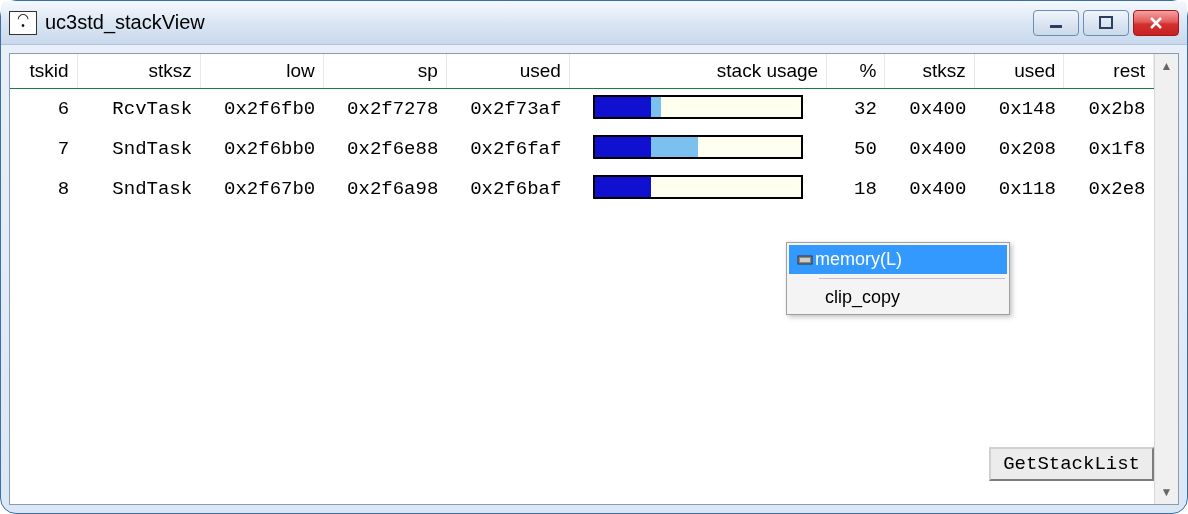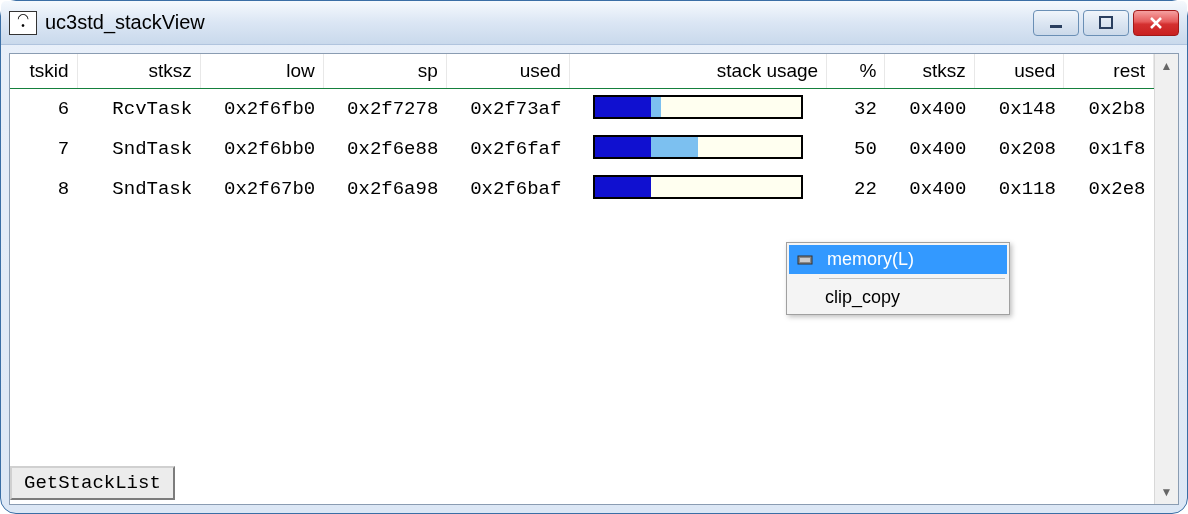--- a/index.html
+++ b/index.html
@@ -124,22 +124,22 @@
       border: 2px solid #000;
       background: #fffff0;
       display: inline-flex;
       align-items: stretch;
       margin: 0 auto;
     }
     .progress .seg-solid { background: #1010d0; }
     .progress .seg-light { background: #7cc0f0; }
     .button-area {
       display: flex;
-      justify-content: flex-start;
-      padding: 8px 0 4px 0;
+      justify-content: flex-end;
+      padding: 8px 0 23px 0;
       background: #fff;
     }
     .get-btn {
       font-family: "Courier New", monospace;
       font-size: 19px;
       padding: 4px 12px;
       background: #ececec;
       border: 2px outset #d0d0d0;
       cursor: pointer;
     }
@@ -171,21 +171,21 @@
       box-shadow: 2px 2px 5px rgba(0,0,0,0.25);
       font-family: "Tahoma", sans-serif;
       font-size: 18px;
       padding: 2px;
     }
     .menu-item {
       display: flex;
       align-items: center;
       padding: 4px 6px;
       cursor: pointer;
-      gap: 12px;
+      gap: 0;
     }
     .menu-item.highlight {
       background: #3399ff;
       color: #fff;
     }
     .menu-icon {
       width: 20px;
       height: 18px;
       display: flex;
       align-items: center;
@@ -298,21 +298,21 @@
             <tr>
               <td>8</td>
               <td>SndTask</td>
               <td>0x2f67b0</td>
               <td>0x2f6a98</td>
               <td>0x2f6baf</td>
               <td class="center"><div class="progress">
                   <div class="seg-solid" style="width: 27%;"></div>
                   <div class="seg-light" style="width: 0%;"></div>
                 </div></td>
-              <td>22</td>
+              <td>18</td>
               <td>0x400</td>
               <td>0x118</td>
               <td>0x2e8</td>
             </tr>
           </tbody>
       </table>
       <div style="flex:1"></div>
       <div class="button-area">
         <button class="get-btn">GetStackList</button>
       </div>

